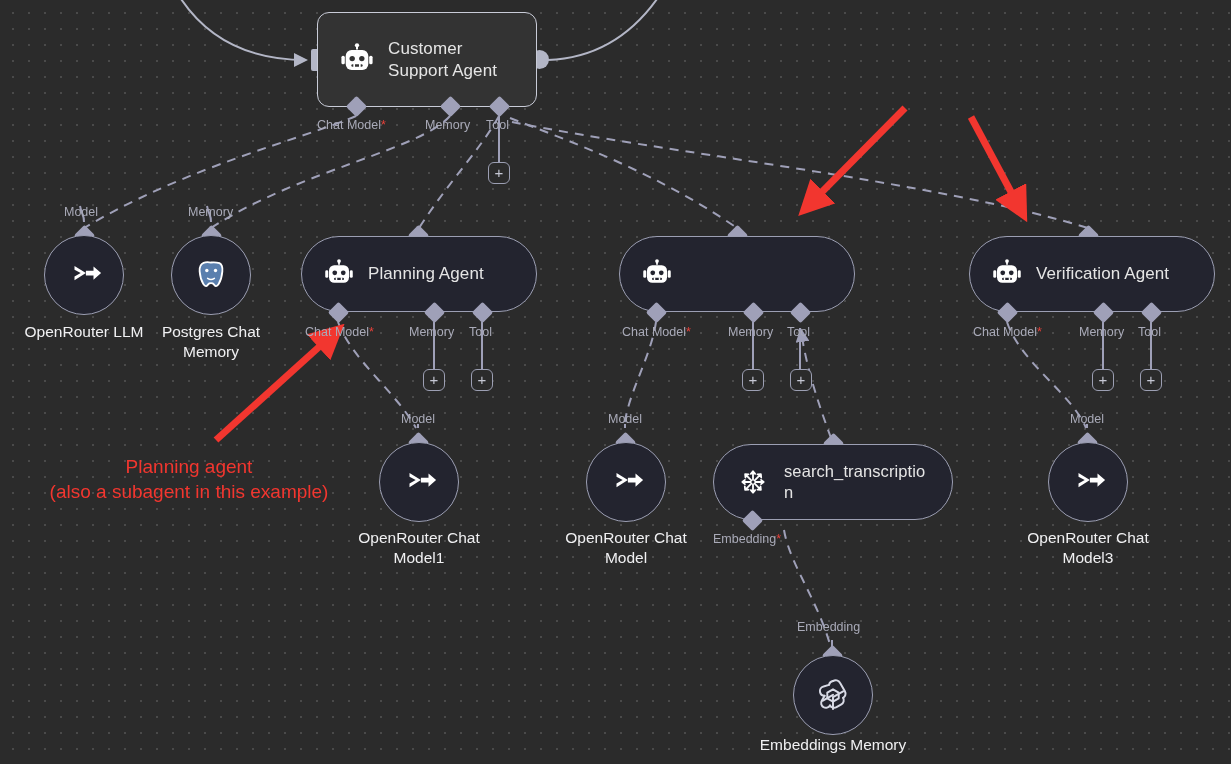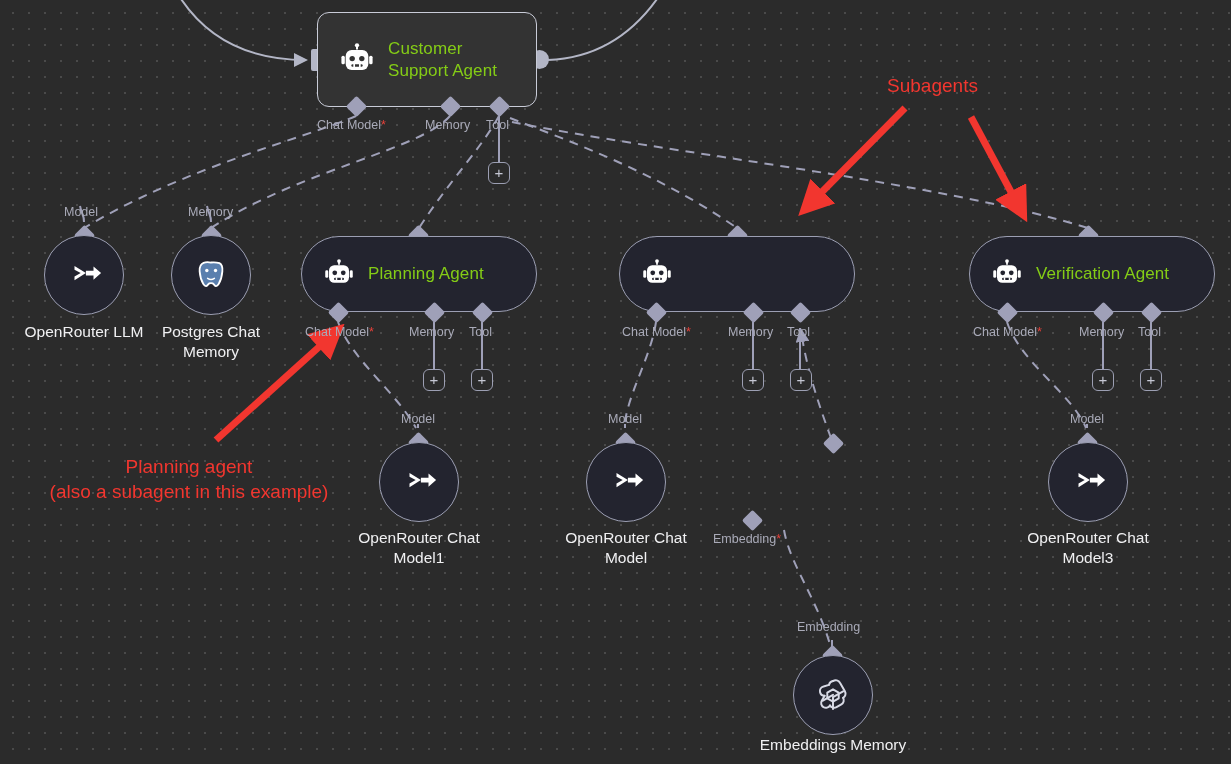--- a/index.html
+++ b/index.html
@@ -24,21 +24,21 @@
     position: absolute;
     display: flex; align-items: center;
     gap: 14px;
     padding: 0 22px;
     border: 1.6px solid #9c9fb3;
     background: #23242f;
     color: #fff;
   }
   .node-pill.rounded { border-radius: 999px; }
   .node-pill.boxy { border-radius: 12px; background:#333333; border-color:#c9ccd8; }
-  .node-title { font-size: 17px; line-height: 1.25; color:#84cc16; letter-spacing:.1px;}
+  .node-title { font-size: 17px; line-height: 1.25; color:#e5e5e5; letter-spacing:.1px;}
   .node-title.small { font-size: 16.5px; }
 
   
   .node-circle {
     position: absolute;
     border-radius: 50%;
     border: 1.6px solid #9c9fb3;
     background: #23242f;
     display: flex; align-items: center; justify-content: center;
   }
@@ -343,20 +343,38 @@
         <svg width="38" height="30" viewBox="0 0 40 30" fill="#ffffff">
           <path d="M30 6 L38 13 L30 20 L30 15.5 L22 15.5 L22 10.5 L30 10.5 Z"></path>
           <path d="M22 13 L10 5.5 L10 9.5 L16.5 13 L10 16.5 L10 20.5 Z"></path>
         </svg>
       </span>
     </div>
     <div class="node-caption" style="left:1003px; top:528px; width:170px;">OpenRouter Chat
 Model3</div>
 
     <div class="diamond" style="left:826px; top:436px;"></div>
+    <div class="node-pill rounded" style="left:713px; top:444px; width:240px; height:76px;">
+      <span class="icon">
+        <svg width="34" height="34" viewBox="0 0 32 32" fill="none" stroke="#ffffff" stroke-width="1.7" stroke-linecap="round" stroke-linejoin="round">
+          <g>
+            <path d="M16 14 L16 6 M16 6 l-2 2.4 M16 6 l2 2.4"></path>
+            <path d="M16 18 L16 26 M16 26 l-2 -2.4 M16 26 l2 -2.4"></path>
+            <path d="M14 16 L6 16 M6 16 l2.4 -2 M6 16 l2.4 2"></path>
+            <path d="M18 16 L26 16 M26 16 l-2.4 -2 M26 16 l-2.4 2"></path>
+            <path d="M14.4 14.4 L8.6 8.6 M8.6 8.6 l3.2 .3 M8.6 8.6 l.3 3.2"></path>
+            <path d="M17.6 17.6 L23.4 23.4 M23.4 23.4 l-3.2 -.3 M23.4 23.4 l-.3 -3.2"></path>
+            <path d="M17.6 14.4 L23.4 8.6 M23.4 8.6 l-3.2 .3 M23.4 8.6 l.3 3.2"></path>
+            <path d="M14.4 17.6 L8.6 23.4 M8.6 23.4 l3.2 -.3 M8.6 23.4 l-.3 -3.2"></path>
+          </g>
+        </svg>
+      </span>
+      <span class="node-title small" style="width:160px;">search_transcriptio
+n</span>
+    </div>
     <div class="diamond" style="left:745px; top:513px;"></div>
     <div class="port-label" style="left:713px; top:532px;">Embedding<span class="req">*</span></div>
 
     <div class="diamond" style="left:825px; top:648px;"></div>
     <div class="port-label" style="left:797px; top:620px;">Embedding</div>
     <div class="node-circle" style="left:793px; top:655px; width:80px; height:80px;">
       <span class="icon">
         <svg width="38" height="38" viewBox="0 0 24 24" fill="none" stroke="#d8dae6" stroke-width="1.25" stroke-linejoin="round" stroke-linecap="round">
           <path d="M12 3.2 a3 3 0 0 1 4.4 1.1 l3.1 5.4 a3 3 0 0 1 -1.1 4.1"></path>
           <path d="M18.4 13.8 a3 3 0 0 1 -1.1 4.1 l-3.1 1.8 a3 3 0 0 1 -4.1 -1.1"></path>
@@ -365,18 +383,17 @@
           <path d="M9.5 5.6 a3 3 0 0 1 2.5 -2.4"></path>
           <path d="M12 8.4 l3.6 2.1 v3.6 L12 16.2 l-3.6 -2.1 v-3.6 z"></path>
           <path d="M18.4 9.7 l-6.4 3.7"></path>
           <path d="M12 20.8 v-7.4"></path>
           <path d="M5.6 15.6 l6.4 -3.7"></path>
         </svg>
       </span>
     </div>
     <div class="node-caption" style="left:743px; top:735px; width:180px;">Embeddings Memory</div>
 
-    <div class="annot" style="left:845px; top:74px; width:175px;">Subagents</div>
     <div class="annot" style="left:6px; top:455px; width:366px;">Planning agent
 (also a subagent in this example)</div>
 
   </div>
 </div>
 
 </body></html>

